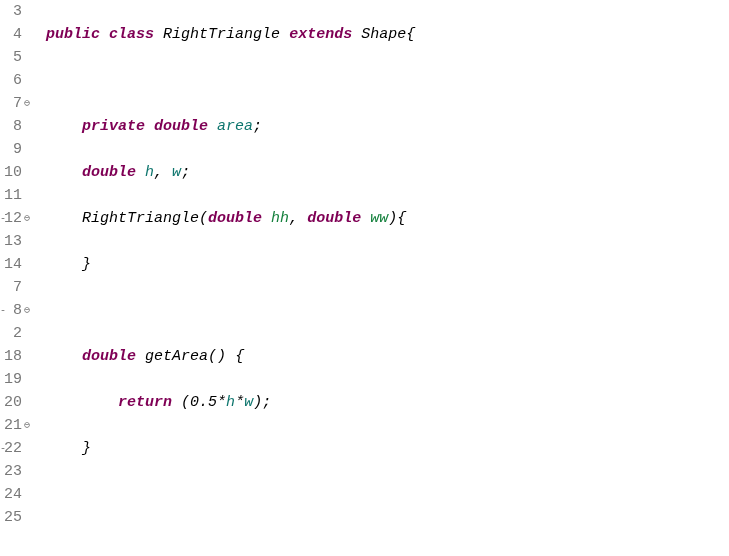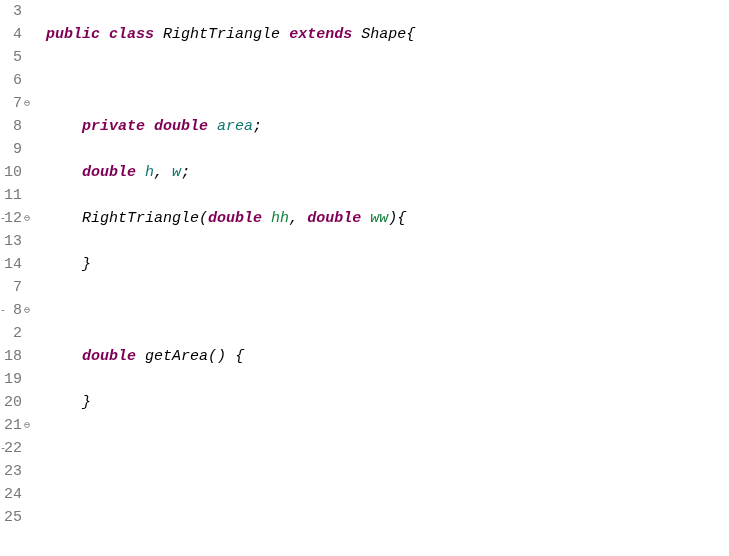--- a/index.html
+++ b/index.html
@@ -160,20 +160,21 @@
 
 <div class="code">
 <div class="row"><span class="kw">public</span> <span class="kw">class</span> <span>RightTriangle</span> <span class="kw">extends</span> <span>Shape</span><span>{</span></div>
 <div class="row"></div>
 <div class="row">    <span class="kw">private</span> <span class="kw">double</span> <span class="field">area</span><span>;</span></div>
 <div class="row">    <span class="kw">double</span> <span class="field">h</span><span>,</span> <span class="field">w</span><span>;</span></div>
 <div class="row">    <span>RightTriangle</span><span>(</span><span class="kw">double</span> <span class="param">hh</span><span>,</span> <span class="kw">double</span> <span class="param">ww</span><span>)</span><span>{</span></div>
 <div class="row">    <span>}</span></div>
 <div class="row"></div>
 <div class="row">    <span class="kw">double</span> <span>getArea</span><span>(</span><span>)</span> <span>{</span></div>
+<div class="row">        <span class="kw">return</span> <span>(</span><span>0.5</span><span>*</span><span class="field">h</span><span>*</span><span class="field">w</span><span>)</span><span>;</span></div>
 <div class="row">    <span>}</span></div>
 
 
 
 
 
 
 
 
 

